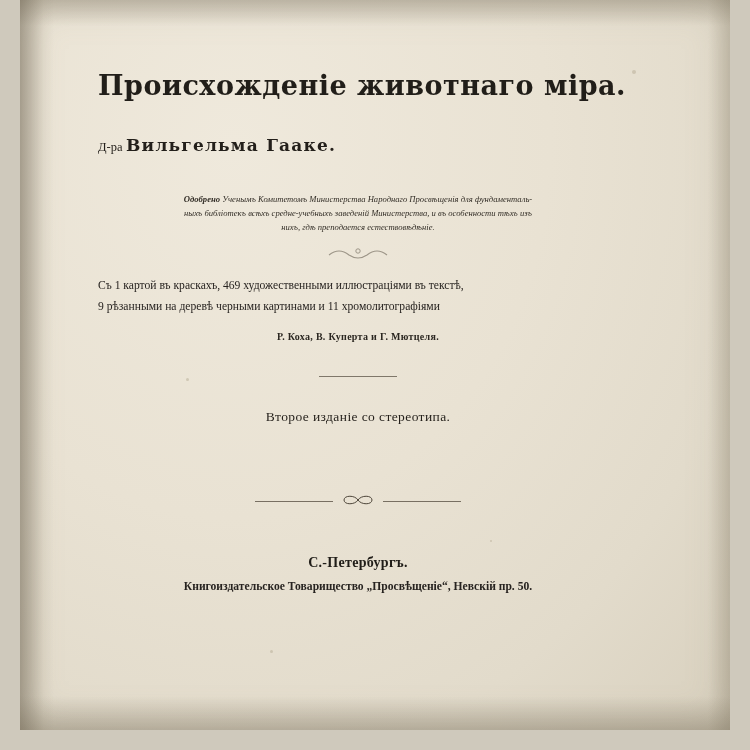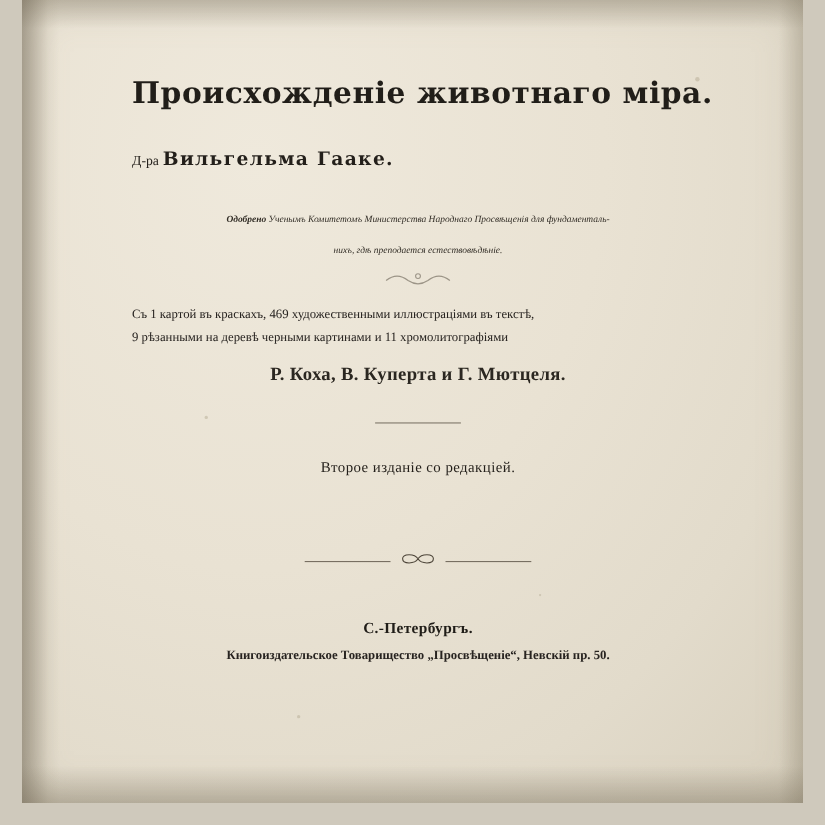--- a/index.html
+++ b/index.html
@@ -45,21 +45,21 @@
     background: linear-gradient(to top, rgba(110,100,80,0.32), rgba(255,255,255,0));
   }
   #right-edge {
     position: absolute;
     right: 0; top: 0; width: 22px; height: 730px;
     background: linear-gradient(to left, rgba(120,110,88,0.25), rgba(255,255,255,0));
   }
 
   .content {
     position: absolute;
-    left: 100px;
+    left: 78px;
     top: 0;
     width: 520px;
     height: 730px;
     color: #2b2721;
   }
 
   .title {
     margin-top: 70px;
     text-align: center;
     font-size: 27px;
@@ -132,21 +132,21 @@
     color: #272320;
   }
   .artists {
     margin-top: 12px;
     text-align: center;
     font-size: 11.2px;
     letter-spacing: 0.3px;
   }
   .artists b {
     font-weight: 700;
-    font-size: 17px;
+    font-size: 10px;
     margin-top: 16px;
   }
 
   .rule {
     width: 78px;
     height: 1px;
     background: #5b5346;
     margin: 34px auto 0 auto;
     opacity: 0.75;
   }
@@ -227,21 +227,21 @@
       <span class="prefix">Д-ра</span>
       <span class="name">Вильгельма Гааке.</span>
     </div>
 
     <div class="translation">
     </div>
 
     <div class="approval">
       <b>Одобрено</b>
       <span>Ученымъ Комитетомъ Министерства Народнаго Просвѣщенія для фундаменталь-</span><br>
-      <br>
+      <span>ныхъ библіотекъ всѣхъ средне-учебныхъ заведеній Министерства, и въ особенности тѣхъ изъ</span><br>
       <span>нихъ, гдѣ преподается естествовѣдѣніе.</span>
     </div>
 
     <div class="ornament-small">
       <svg width="66" height="16" viewBox="0 0 66 16" xmlns="http://www.w3.org/2000/svg">
         <path d="M4 10 Q14 2 24 10 Q33 16 42 10 Q52 2 62 10" fill="none" stroke="#5b5346" stroke-width="1.1"></path>
         <circle cx="33" cy="6" r="2.2" fill="none" stroke="#5b5346" stroke-width="1"></circle>
       </svg>
     </div>
 
@@ -249,21 +249,21 @@
       <div>Съ 1 картой въ краскахъ, 469 художественными иллюстраціями въ текстѣ,</div>
       <div>9 рѣзанными на деревѣ черными картинами и 11 хромолитографіями</div>
     </div>
 
     <div class="artists">
       <b>Р. Коха, В. Куперта и Г. Мютцеля.</b>
     </div>
 
     <div class="rule"></div>
 
-    <div class="edition">Второе изданіе со редакціей.</div>
+    <div class="edition">Второе изданіе со стереотипа.</div>
 
     <div class="ornament-row">
       <div class="orn-line"></div>
       <span>
         <svg width="34" height="14" viewBox="0 0 34 14" xmlns="http://www.w3.org/2000/svg">
           <path d="M3 7 C3 2, 14 2, 17 7 C20 12, 31 12, 31 7 C31 2, 20 2, 17 7 C14 12, 3 12, 3 7 Z" fill="none" stroke="#4e463a" stroke-width="1"></path>
         </svg>
       </span>
       <div class="orn-line"></div>
     </div>

